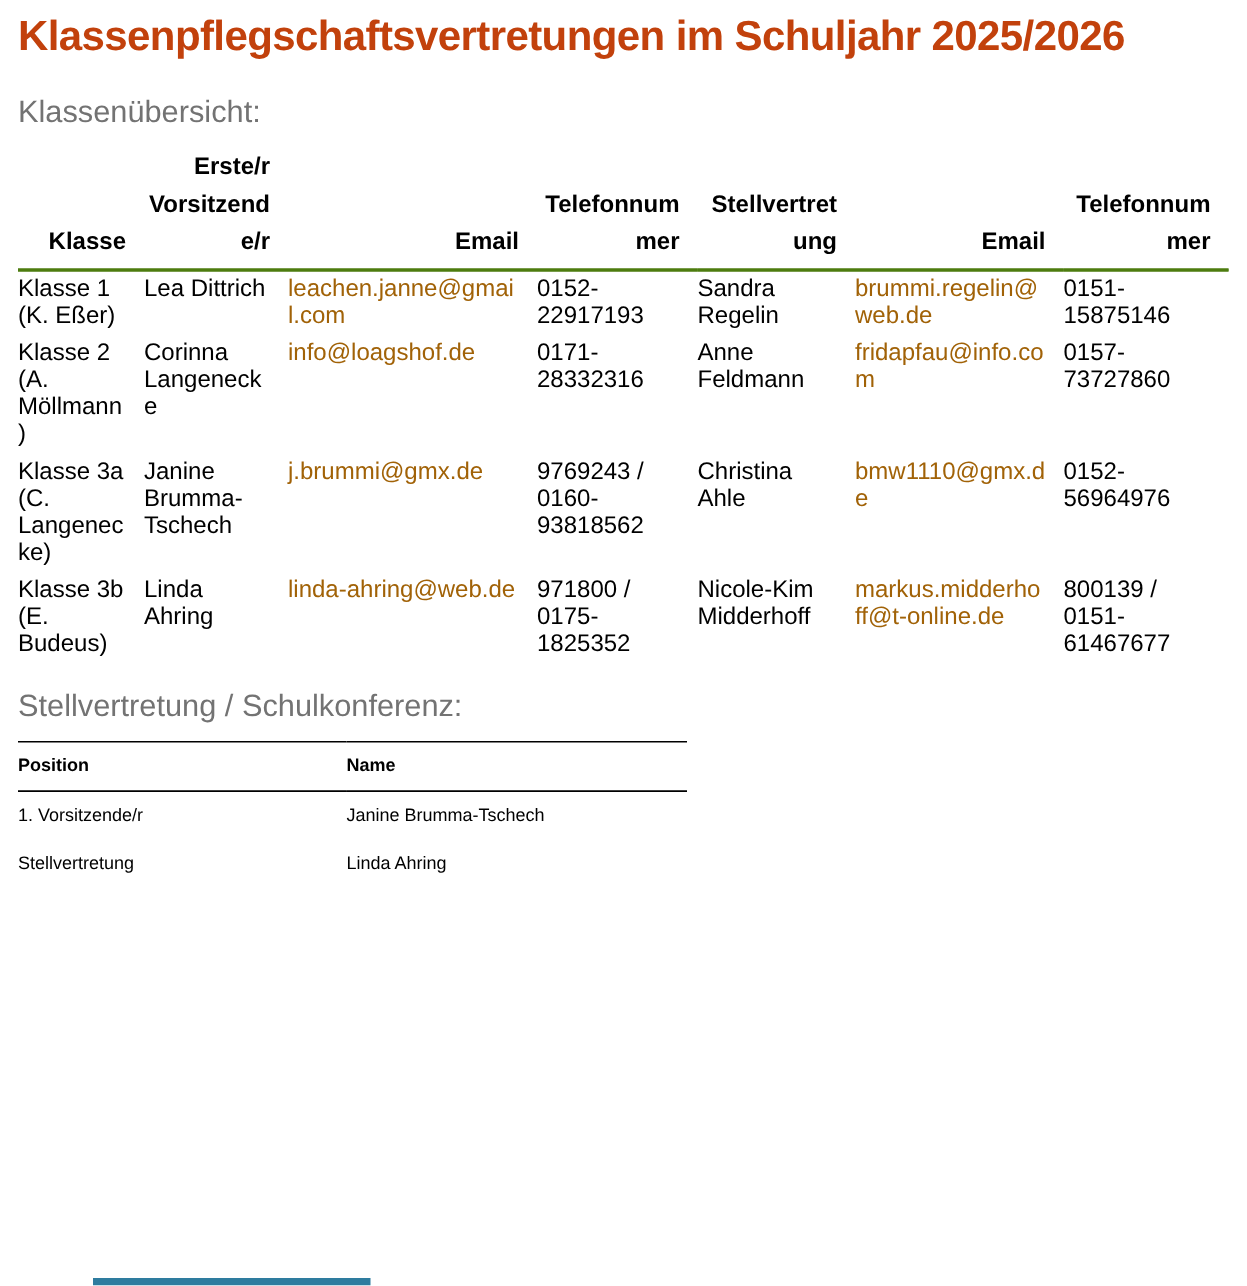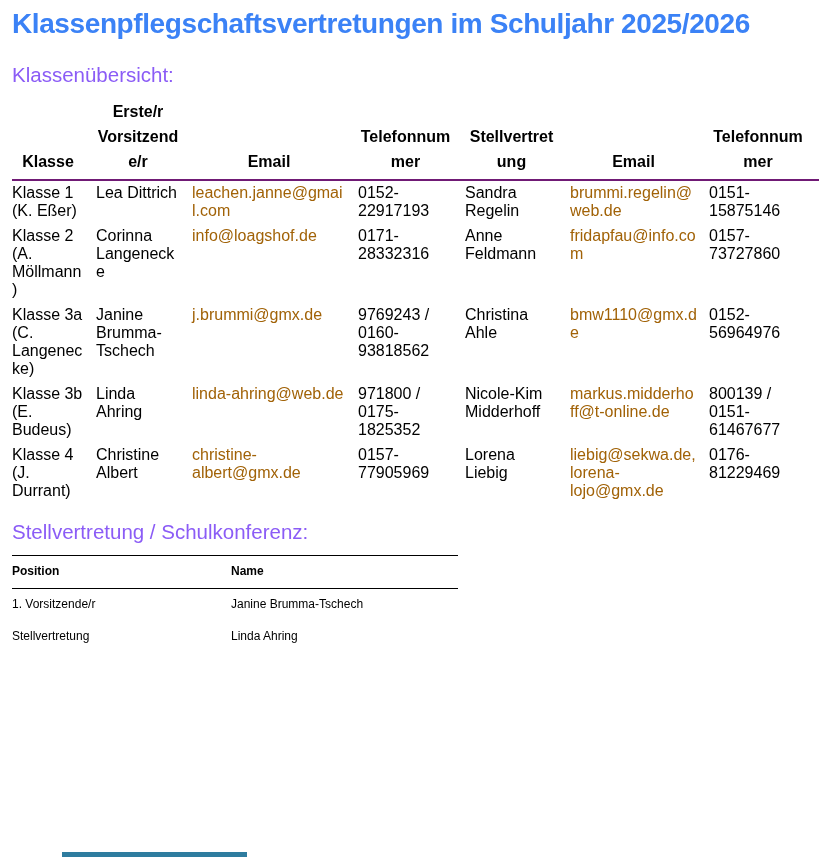--- a/index.html
+++ b/index.html
@@ -13,47 +13,47 @@
     color: #000000;
     font-family: "Liberation Sans", "DejaVu Sans", sans-serif;
     padding: 4px 12px 0 12px;
   }
   h1.doc-title {
     margin: 2px 0 0 0;
     font-size: 28px;
     line-height: 1.25;
     font-weight: 700;
     letter-spacing: -0.4px;
-    color: #3b82f6;
+    color: #c2410c;
   }
   h2.section-heading {
     font-size: 20.5px;
     line-height: 1.2;
     font-weight: 400;
-    color: #8b5cf6;
+    color: #737373;
     margin: 0;
   }
   h2.first-heading  { margin: 22px 0 11px 0; }
   h2.second-heading { margin: 16px 0 11px 0; }
 
   table { border-collapse: collapse; }
 
   
   table.class-table {
     width: 807px;
     table-layout: fixed;
     font-size: 16px;
   }
   table.class-table th {
-    text-align: center;
+    text-align: right;
     vertical-align: bottom;
     font-weight: 700;
     line-height: 25px;
     padding: 0 12px 5px 0;
-    border-bottom: 2px solid #701a75;
+    border-bottom: 2px solid #4d7c0f;
     overflow-wrap: break-word;
     word-wrap: break-word;
   }
   table.class-table td {
     vertical-align: top;
     line-height: 18px;
     padding: 3px 12px 4px 0;
     overflow-wrap: break-word;
     word-wrap: break-word;
   }
@@ -151,29 +151,20 @@
     </tr>
     <tr>
       <td>Klasse 3b (E. Budeus)</td>
       <td>Linda Ahring</td>
       <td><a class="email-link">linda-ahring@web.de</a></td>
       <td>971800 / 0175-1825352</td>
       <td>Nicole-Kim Midderhoff</td>
       <td><a class="email-link">markus.midderhoff@t-online.de</a></td>
       <td>800139 / 0151-61467677</td>
     </tr>
-    <tr>
-      <td>Klasse 4 (J. Durrant)</td>
-      <td>Christine Albert</td>
-      <td><a class="email-link">christine-albert@gmx.de</a></td>
-      <td>0157-77905969</td>
-      <td>Lorena Liebig</td>
-      <td><a class="email-link">liebig@sekwa.de, lorena-lojo@gmx.de</a></td>
-      <td>0176-81229469</td>
-    </tr>
   </tbody>
 </table>
 
 <h2 class="section-heading second-heading">Stellvertretung / Schulkonferenz:</h2>
 
 <table class="committee-table">
   <colgroup>
     <col style="width:219px">
       <col style="width:227px">
   </colgroup>

